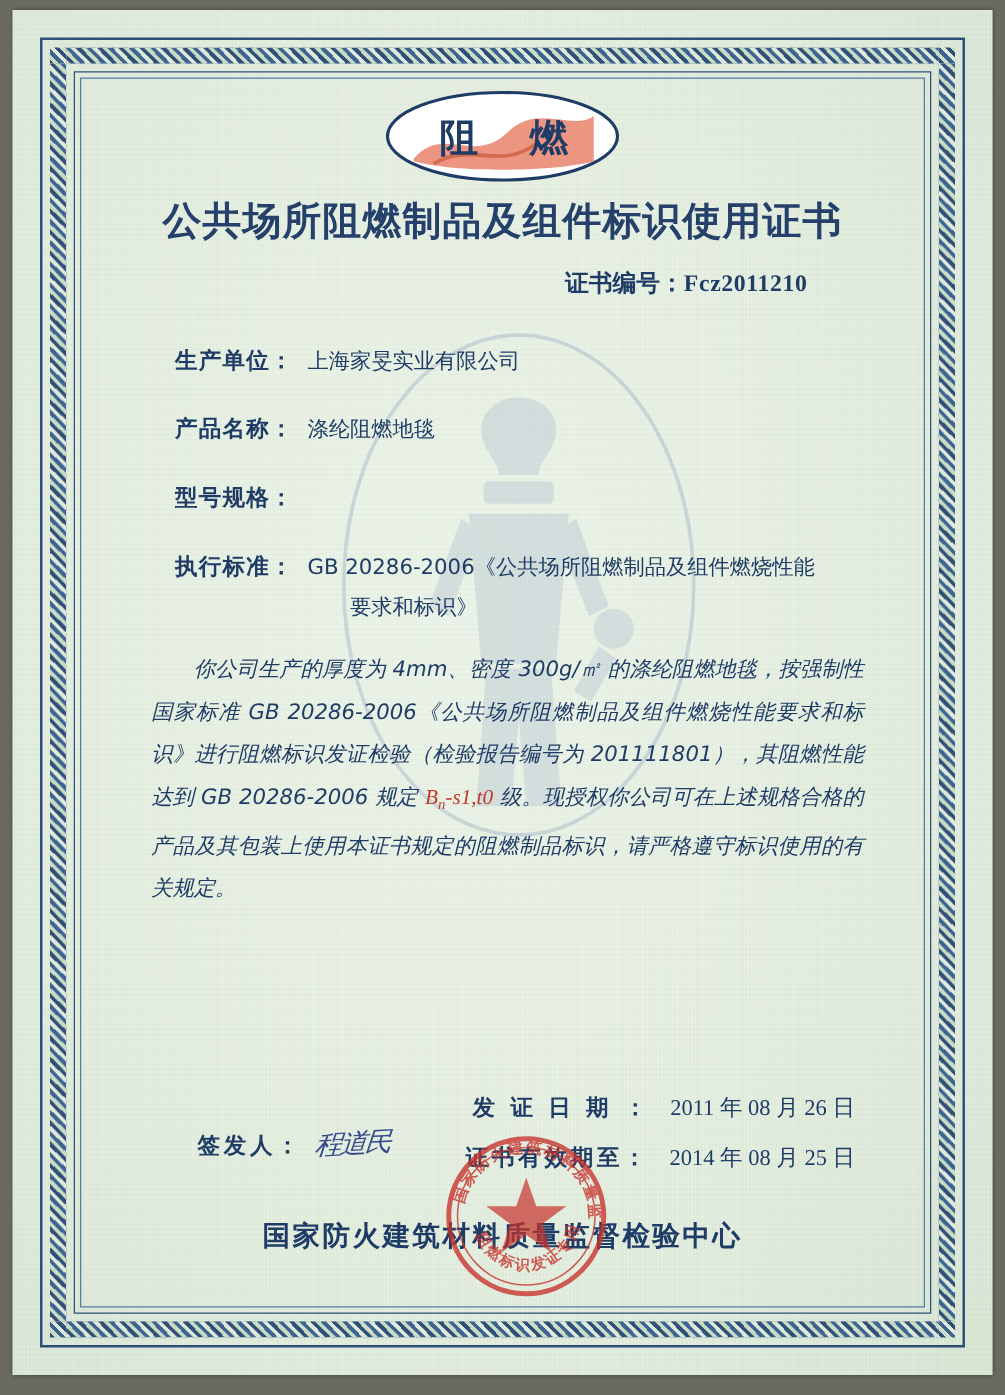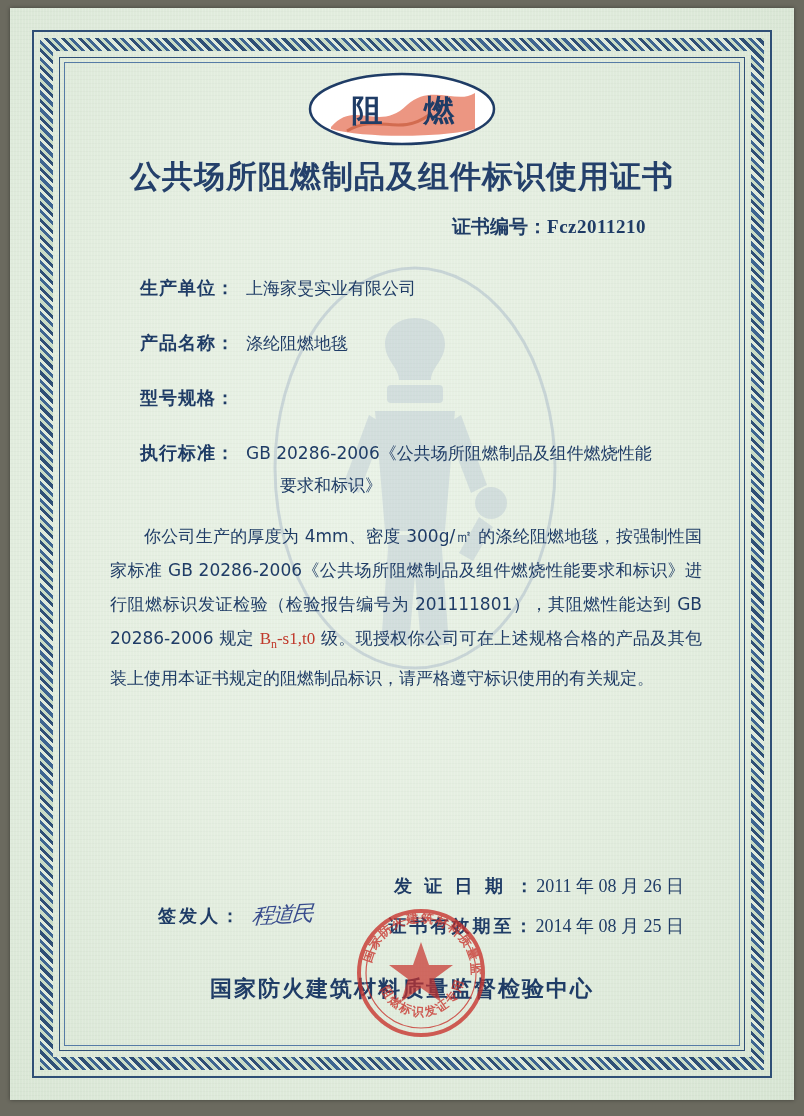--- a/index.html
+++ b/index.html
@@ -155,21 +155,21 @@
     padding-left: 26px;
     padding-right: 18px;
     font-family: "DejaVu Sans", sans-serif;
     font-size: 17px;
     line-height: 34px;
     color: #1f3c66;
     text-align: justify;
     position: relative;
     z-index: 3;
   }
-  .body-text p { margin: 4px; text-indent: 2em; }
+  .body-text p { margin: 15px; text-indent: 2em; font-style: italic; }
   .grade {
     color: #c0392b;
     font-family: "Liberation Serif", serif;
   }
   .grade sub { font-size: .7em; }
 
   
   .sign-block {
     position: absolute;
     left: 0;
@@ -186,21 +186,21 @@
     margin-bottom: 16px;
   }
   .sign-line .lbl {
     font-family: "DejaVu Sans", sans-serif;
     font-weight: bold;
     letter-spacing: 3px;
   }
   .sign-line .val {
     font-family: "Liberation Serif", serif;
     font-size: 18px;
-    margin-left: 0;
+    margin-left: 16px;
   }
   .signer-row {
     position: absolute;
     left: 78px;
     top: 26px;
     display: flex;
     align-items: baseline;
     color: #1f3c66;
   }
   .signer-row .lbl {

